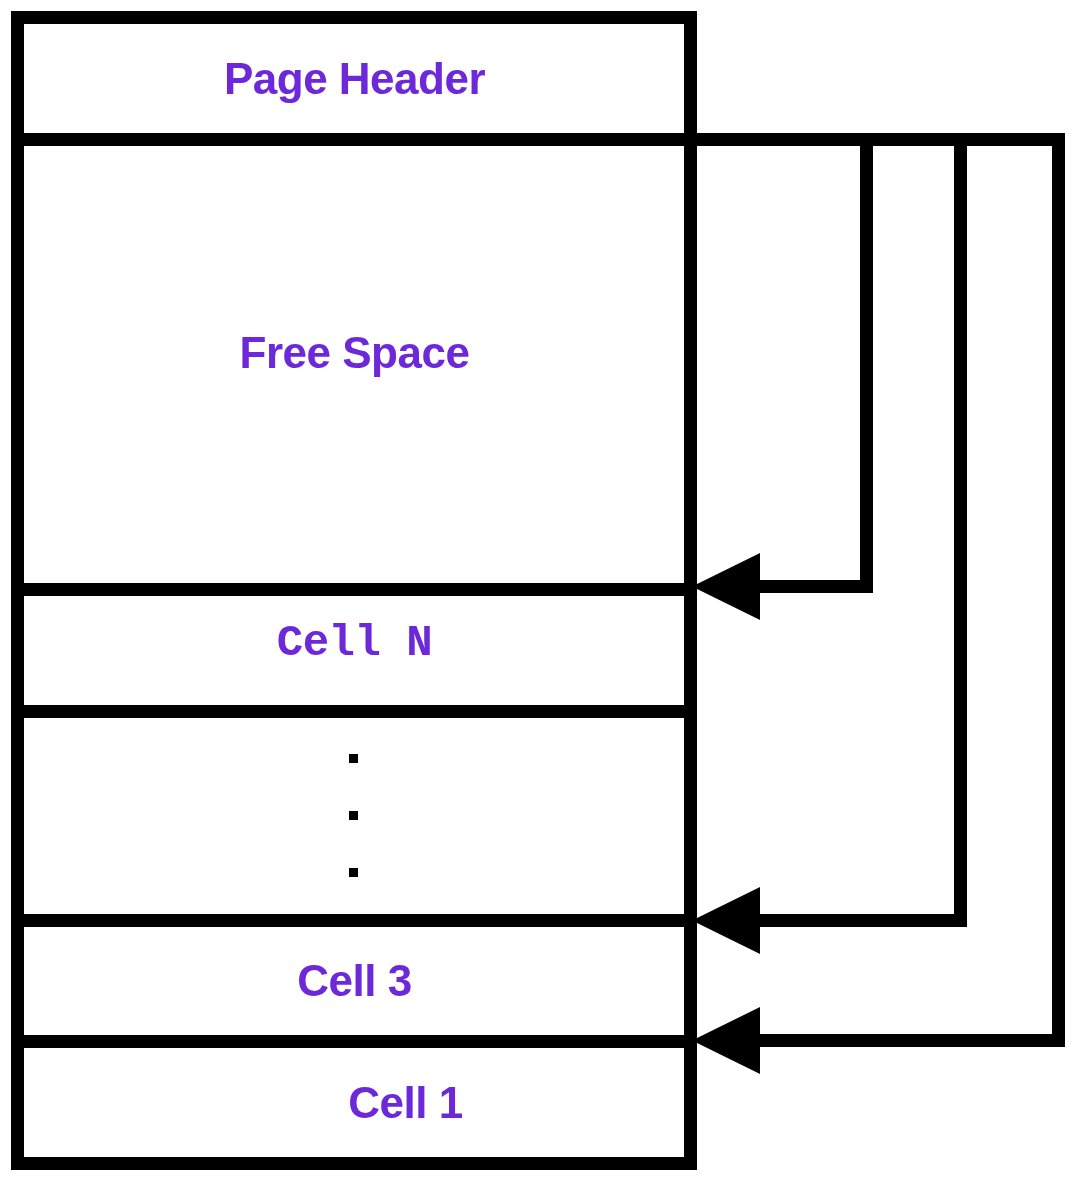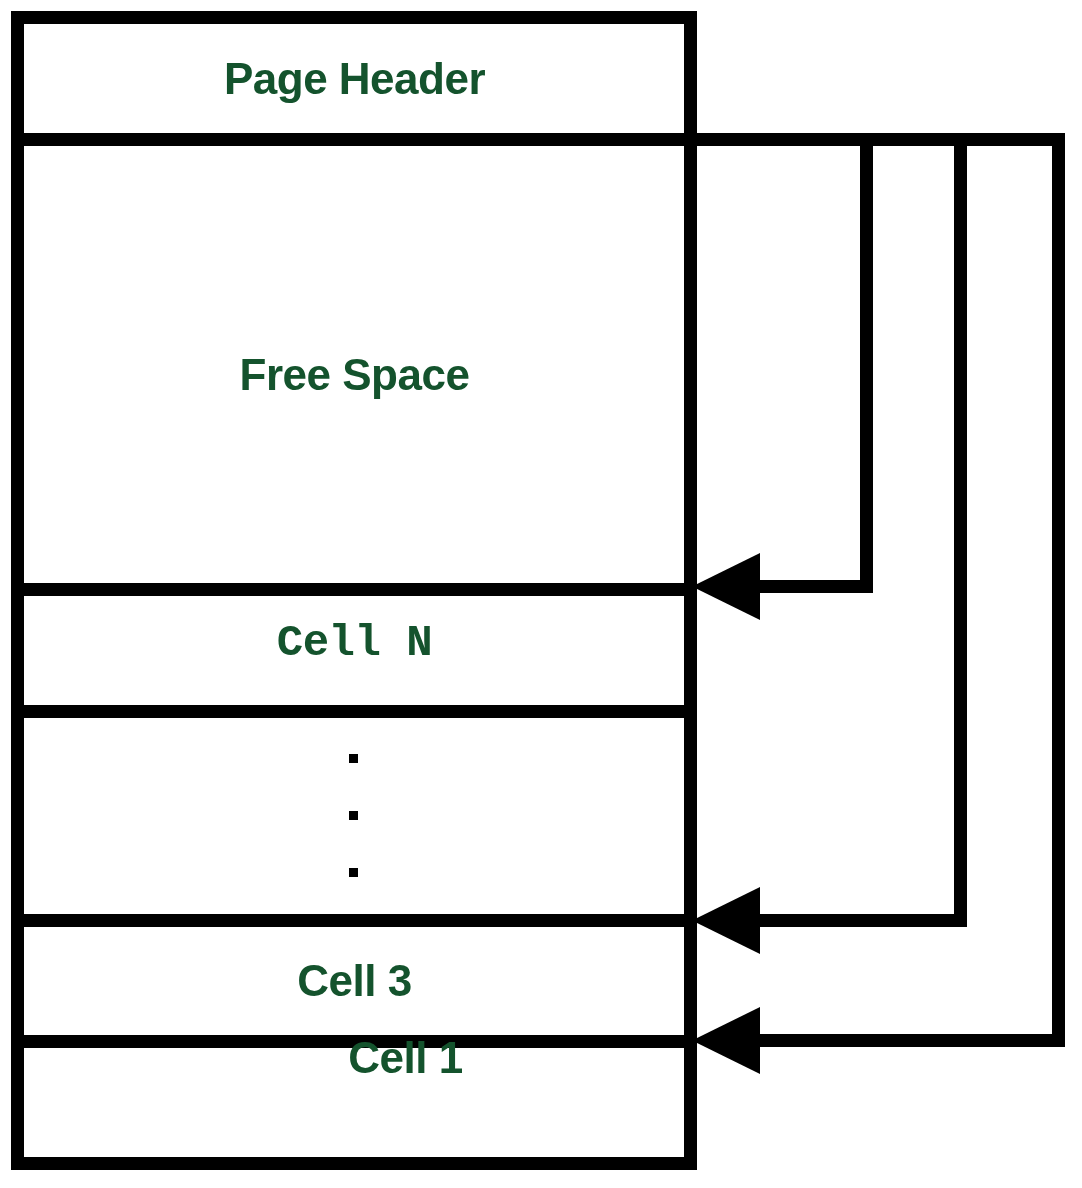--- a/index.html
+++ b/index.html
@@ -26,21 +26,21 @@
     display: block;
   }
   .seg-label {
     position: absolute;
     display: flex;
     align-items: center;
     justify-content: center;
     font-family: "Liberation Sans", sans-serif;
     font-weight: bold;
     font-size: 44px;
-    color: #14532d;
+    color: #6d28d9;
     letter-spacing: -0.5px;
     white-space: nowrap;
     user-select: none;
   }
   .dots-col {
     position: absolute;
     display: flex;
     flex-direction: column;
     align-items: center;
     justify-content: space-between;
@@ -87,27 +87,27 @@
       <rect x="11" y="705" width="686" height="13" fill="#000000"></rect>
 
       <rect x="11" y="914" width="686" height="13" fill="#000000"></rect>
 
       <rect x="11" y="1035" width="686" height="13" fill="#000000"></rect>
     </g>
   </svg>
 
   <div class="seg-label" style="left:25px; top:25px; width:659px; height:108px;">Page Header</div>
 
-  <div class="seg-label" style="left:25px; top:156px; width:659px; height:437px;border-radius:10px;">Free Space</div>
+  <div class="seg-label" style="left:25px; top:134px; width:659px; height:437px;border-radius:10px;">Free Space</div>
 
   <div class="seg-label" style="left:25px; top:596px; width:659px; height:94px;font-family:Liberation Mono, monospace;">Cell N</div>
 
   <div class="dots-col" style="left:349px; top:754px; width:9px; height:123px;">
     <span class="dot-sq"></span>
     <span class="dot-sq"></span>
     <span class="dot-sq"></span>
   </div>
 
   <div class="seg-label" style="left:25px; top:927px; width:659px; height:108px;">Cell 3</div>
 
-  <div class="seg-label" style="left:25px; top:1003px; width:761px; height:109px;">Cell 1</div>
+  <div class="seg-label" style="left:25px; top:1048px; width:761px; height:109px;">Cell 1</div>
 
 </div>
 
 </body></html>

